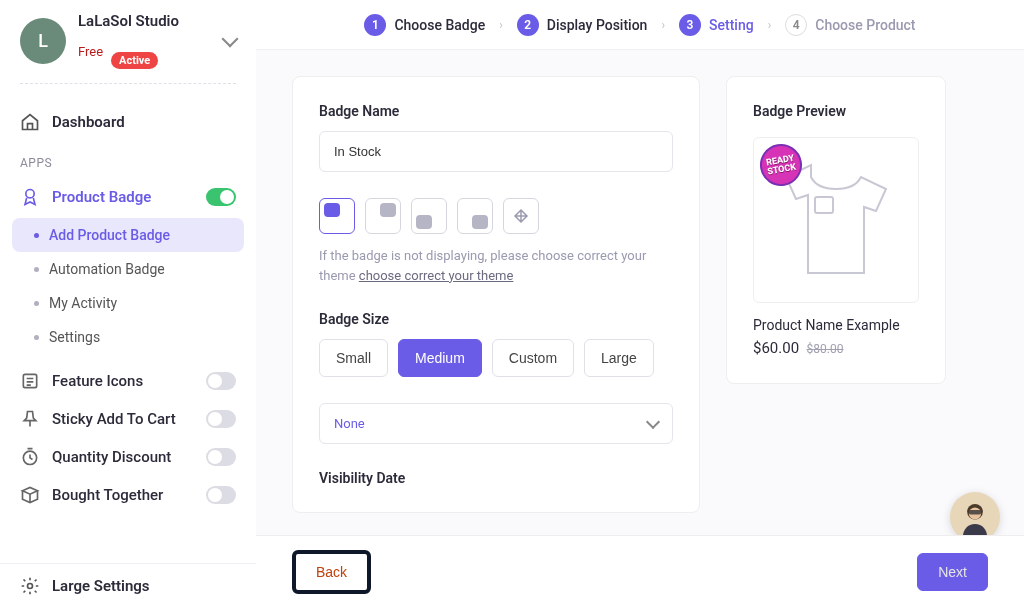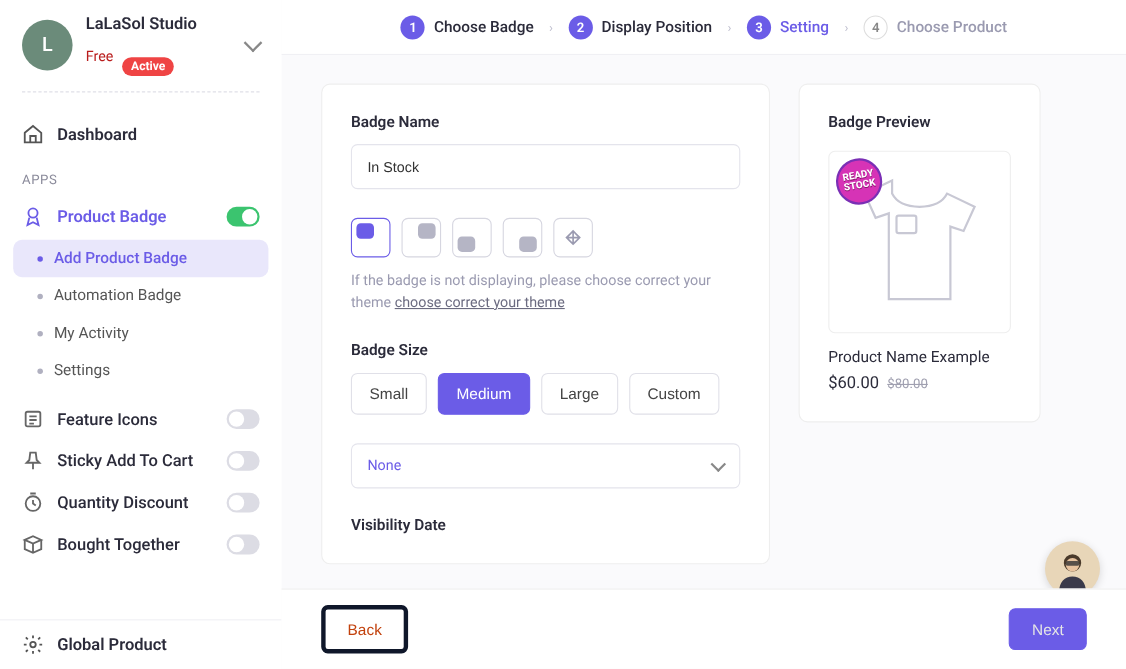--- a/index.html
+++ b/index.html
@@ -352,21 +352,21 @@
         </span>
     </div>
 
     <div class="sidebar-bottom">
       <span class="nav-icon">
         <svg viewBox="0 0 24 24" width="20" height="20" fill="none" stroke-width="2" stroke="#555">
             <circle cx="12" cy="12" r="3"></circle>
             <path d="M12 2v3M12 19v3M4.2 4.2l2.1 2.1M17.7 17.7l2.1 2.1M2 12h3M19 12h3M4.2 19.8l2.1-2.1M17.7 6.3l2.1-2.1"></path>
           </svg>
       </span>
-      <span>Global Product</span>
+      <span>Large Settings</span>
     </div>
   </aside>
 
   <div class="main">
 
     <div class="stepper">
       <div class="step done">
         <span class="step-num">1</span>
         <span class="step-label">Choose Badge</span>
       </div>
@@ -415,22 +415,22 @@
         </div>
         <div class="helper-text">
           <span>If the badge is not displaying, please choose correct your theme </span><a href="#">choose correct your theme</a>
         </div>
         <div class="section-gap"></div>
 
         <div class="field-label">Badge Size</div>
         <div class="size-row">
           <button class="size-btn">Small</button>
           <button class="size-btn selected">Medium</button>
+          <button class="size-btn">Custom</button>
           <button class="size-btn">Large</button>
-          <button class="size-btn">Custom</button>
         </div>
         <div class="section-gap"></div>
 
         <div class="select-box">
           <span>None</span>
           <span class="chev"></span>
         </div>
         <div class="section-gap"></div>
 
         <div class="field-label" style="margin-bottom:0">Visibility Date</div>

